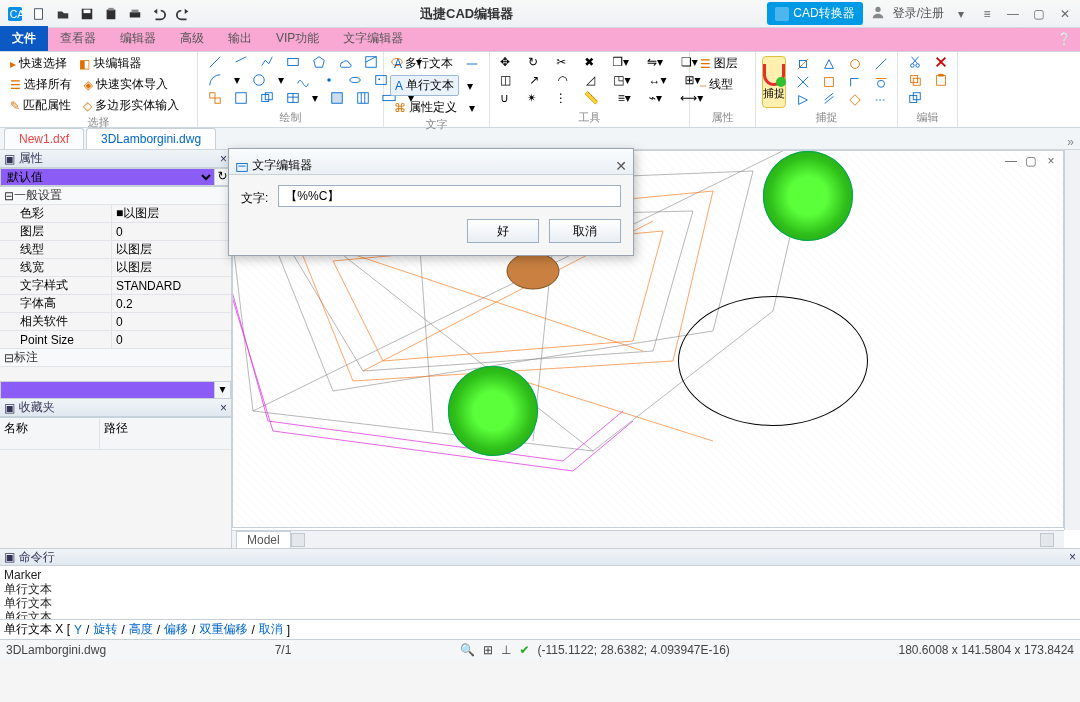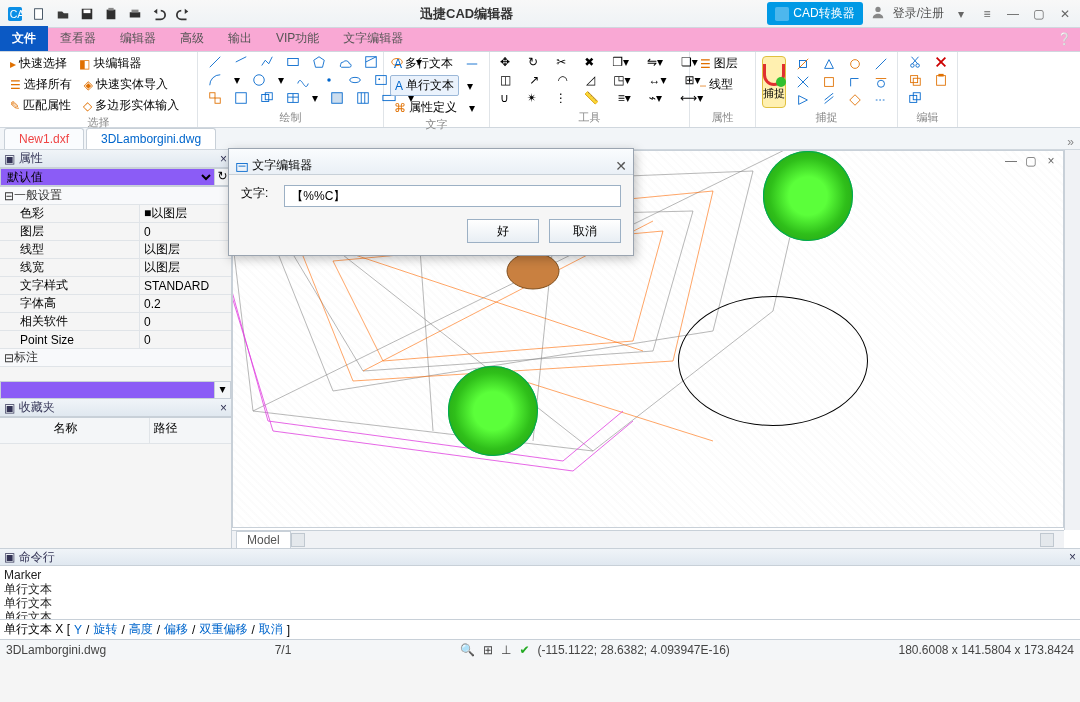--- a/index.html
+++ b/index.html
@@ -39,25 +39,25 @@
 
 
 .main { display: flex; height: 398px; }
 .side { width: 232px; display: flex; flex-direction: column; border-right: 1px solid #c8d0d8; }
 .panel-hdr { height: 18px; background: linear-gradient(#f0f4f8,#e0e8f0); border-bottom: 1px solid #c8d0d8; display: flex; align-items: center; padding: 0 4px; color: #335; }
 .panel-hdr .x { margin-left: auto; cursor: pointer; }
 .sel-row { display: flex; }
 .sel-row select, .sel-row input { flex: 1; border: 1px solid #c8d0d8; background: #8b5cf6; height: 18px; font-size: 12px; padding: 0 2px; }
 .grid { border-top: 1px solid #c8d0d8; overflow: auto; }
 .ghdr, .grow { display: flex; height: 18px; border-bottom: 1px solid #e0e4e8; }
-.gc1 { width: 140px; padding-left: 20px; border-right: 1px solid #e0e4e8; display: flex; align-items: center; }
+.gc1 { width: 112px; padding-left: 20px; border-right: 1px solid #e0e4e8; display: flex; align-items: center; }
 .gc2 { flex: 1; padding-left: 4px; display: flex; align-items: center; }
 .gsect { background: #f8f9fb; color: #333; padding-left: 4px; display:flex; align-items:center; height:18px; border-bottom:1px solid #e0e4e8;}
 .fav-grid { flex:1; border-top:1px solid #c8d0d8; }
-.fav-grid .hdr { display:flex; height:26px; background:#f4f6f8; border-bottom:1px solid #e0e4e8;justify-content:center; }
+.fav-grid .hdr { display:flex; height:32px; background:#f4f6f8; border-bottom:1px solid #e0e4e8; }
 .fav-grid .hdr div { padding:2px 4px; }
 
 
 .canvas-wrap { flex:1; position:relative; background:#fff; }
 .canvas { position:absolute; inset:0 16px 20px 0; background: repeating-linear-gradient(45deg, rgba(200,200,200,0.06) 0 2px, transparent 2px 6px); overflow:hidden; border:1px solid #c8d0d8; }
 .wheel { position:absolute; border-radius:50%; background: radial-gradient(circle,#5bff3a 30%,#2fbf1a 60%,#1f8f12 100%); box-shadow: inset 0 0 0 1px #0a5; }
 .wf1 { width:90px; height:90px; left:-15px; top:15px; }
 .wf2 { width:90px; height:90px; left:215px; top:215px; }
 .wf3 { width:90px; height:90px; left:530px; top:0; }
 .ellipse { position:absolute; left:445px; top:145px; width:190px; height:130px; border:1px solid #000; border-radius:50%; }
@@ -76,21 +76,21 @@
 .cmd-line { height:20px; background:#fff; border-bottom:1px solid #c8d0d8; display:flex; align-items:center; padding:0 4px; gap:4px; }
 .cmd-line a { color:#06c; cursor:pointer; }
 .status { height:20px; background:#f4f6f8; display:flex; align-items:center; padding:0 6px; color:#444; gap:8px; }
 .status .sp { flex:1; }
 
 
 .dialog { position:absolute; left:228px; top:148px; width:406px; background:#f6f6f6; border:1px solid #9aa4b0; box-shadow:2px 3px 10px rgba(0,0,0,.25); }
 .dialog .dtit { height:26px; background:linear-gradient(#fafcfe,#eaf0f6); display:flex; align-items:flex-end; padding:0 6px; border-bottom:1px solid #c8d0d8; }
 .dialog .dtit .x { margin-left:auto; cursor:pointer; font-size:14px; color:#555; }
 .dialog .dbody { padding:10px 12px 12px; }
-.dialog .frow { display:flex; align-items:flex-start; gap:16px; }
+.dialog .frow { display:flex; align-items:flex-end; gap:10px; }
 .dialog input[type=text] { flex:1; border:1px solid #9cb0c4; height:22px; padding:0 6px; background:#fff; }
 .dialog .dbtns { display:flex; justify-content:flex-end; gap:10px; margin-top:12px; }
 .dialog button { width:72px; height:24px; border:1px solid #9cb0c4; background:linear-gradient(#fff,#e8eef4); cursor:pointer; }
 
 svg.i { width:14px; height:14px; }
 </style>
 </head>
 <body>
 
 <div class="titlebar">

